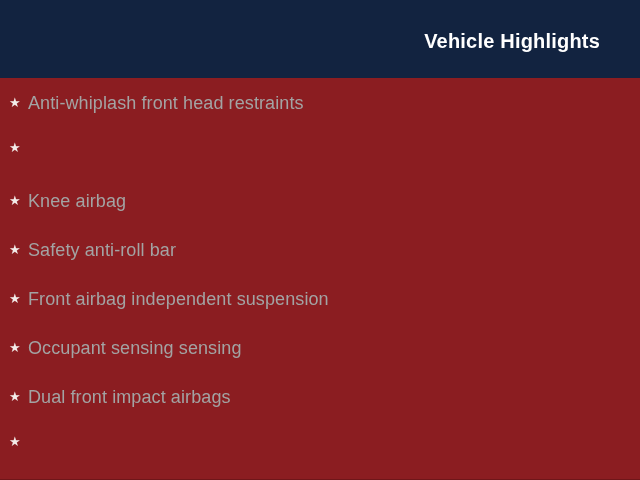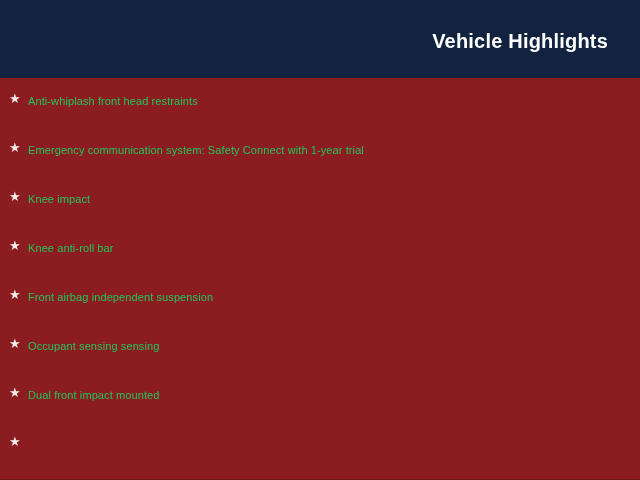--- a/index.html
+++ b/index.html
@@ -29,21 +29,21 @@
     position: absolute;
     left: 0;
     top: 0;
     width: 640px;
     height: 78px;
     background: #122340;
     display: flex;
     align-items: center;
     justify-content: flex-end;
     box-sizing: border-box;
-    padding-right: 32px;
+    padding-right: 40px;
   }
   .header-title {
     color: #ffffff;
     font-size: 20px;
     font-weight: bold;
     letter-spacing: 0.2px;
     line-height: 1;
     white-space: nowrap;
     margin-top: 4px;
   }
@@ -79,22 +79,22 @@
     width: 19px;
     color: #f3ece9;
     font-size: 13px;
     line-height: 1;
     position: relative;
     top: -2px;
   }
 
   .bullet-text {
     flex: 1 1 auto;
-    color: #22c55e;
-    font-size: 11px;
+    color: #a3a3a3;
+    font-size: 18px;
     line-height: 1;
     white-space: nowrap;
     letter-spacing: 0.1px;
   }
 
   
   .bottom-edge {
     position: absolute;
     left: 0;
     bottom: 0;
@@ -115,46 +115,45 @@
   <div class="body">
     <ul class="bullet-list">
 
       <li class="bullet-item">
         <span class="bullet-marker">★</span>
         <span class="bullet-text">Anti-whiplash front head restraints</span>
       </li>
 
       <li class="bullet-item">
         <span class="bullet-marker">★</span>
-        <span class="bullet-text">Emergency communication system: Safety Connect with 1-year trial</span>
       </li>
 
       <li class="bullet-item">
         <span class="bullet-marker">★</span>
-        <span class="bullet-text">Knee impact</span>
+        <span class="bullet-text">Knee airbag</span>
       </li>
 
       <li class="bullet-item">
         <span class="bullet-marker">★</span>
-        <span class="bullet-text">Knee anti-roll bar</span>
+        <span class="bullet-text">Safety anti-roll bar</span>
       </li>
 
       <li class="bullet-item">
         <span class="bullet-marker">★</span>
         <span class="bullet-text">Front airbag independent suspension</span>
       </li>
 
       <li class="bullet-item">
         <span class="bullet-marker">★</span>
         <span class="bullet-text">Occupant sensing sensing</span>
       </li>
 
       <li class="bullet-item">
         <span class="bullet-marker">★</span>
-        <span class="bullet-text">Dual front impact mounted</span>
+        <span class="bullet-text">Dual front impact airbags</span>
       </li>
 
       <li class="bullet-item">
         <span class="bullet-marker">★</span>
       </li>
 
     </ul>
   </div>
 
   <div class="bottom-edge"></div>

